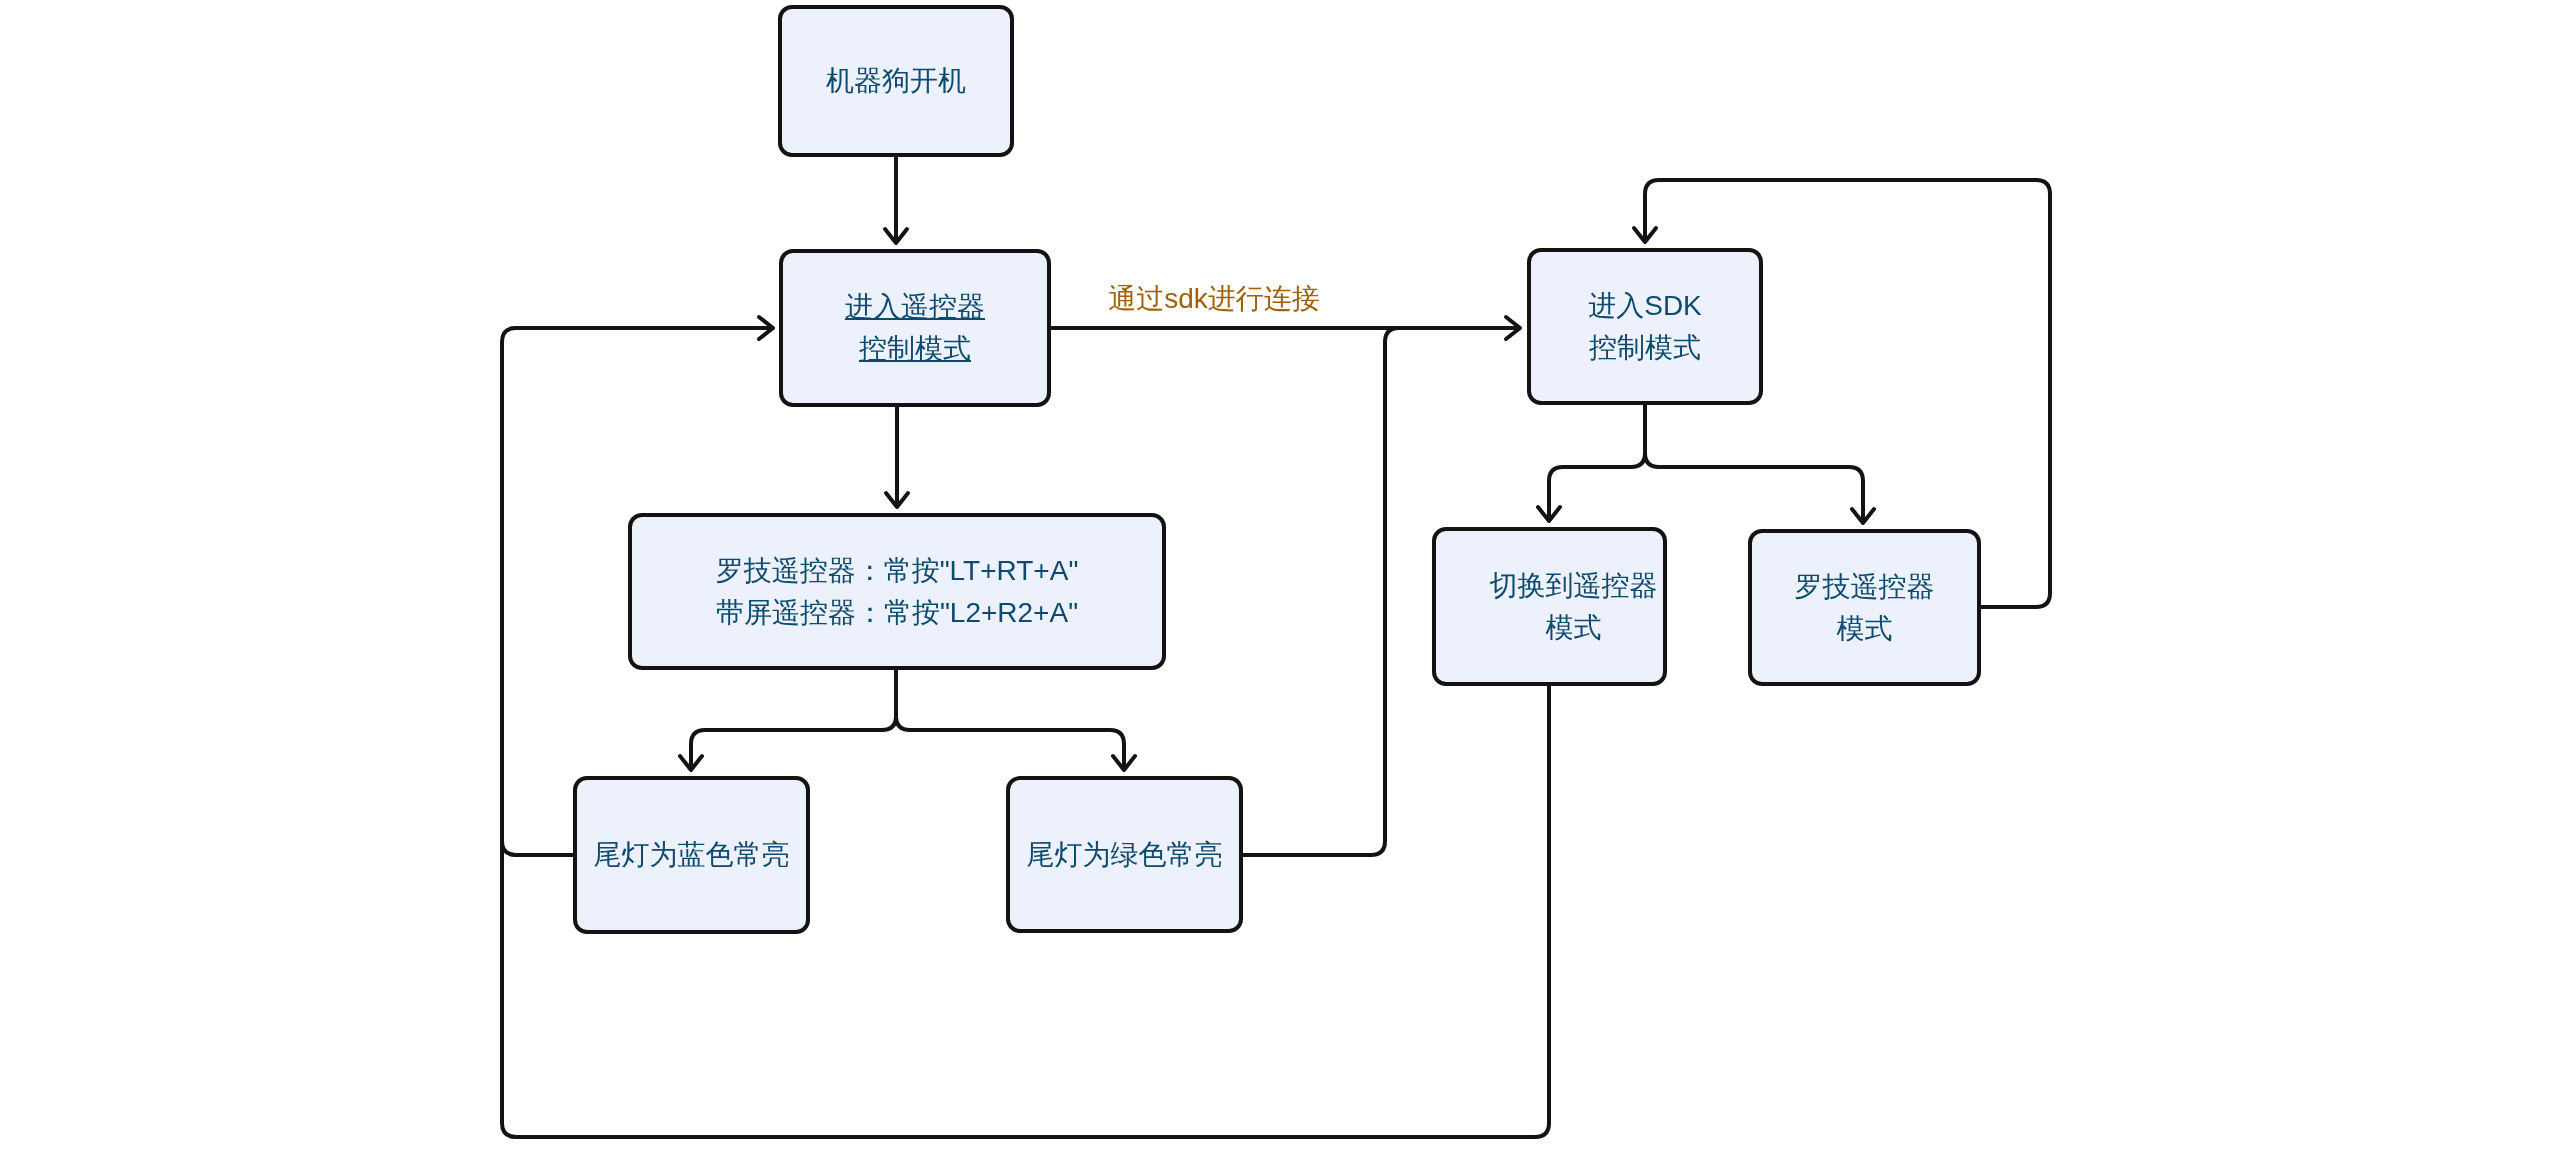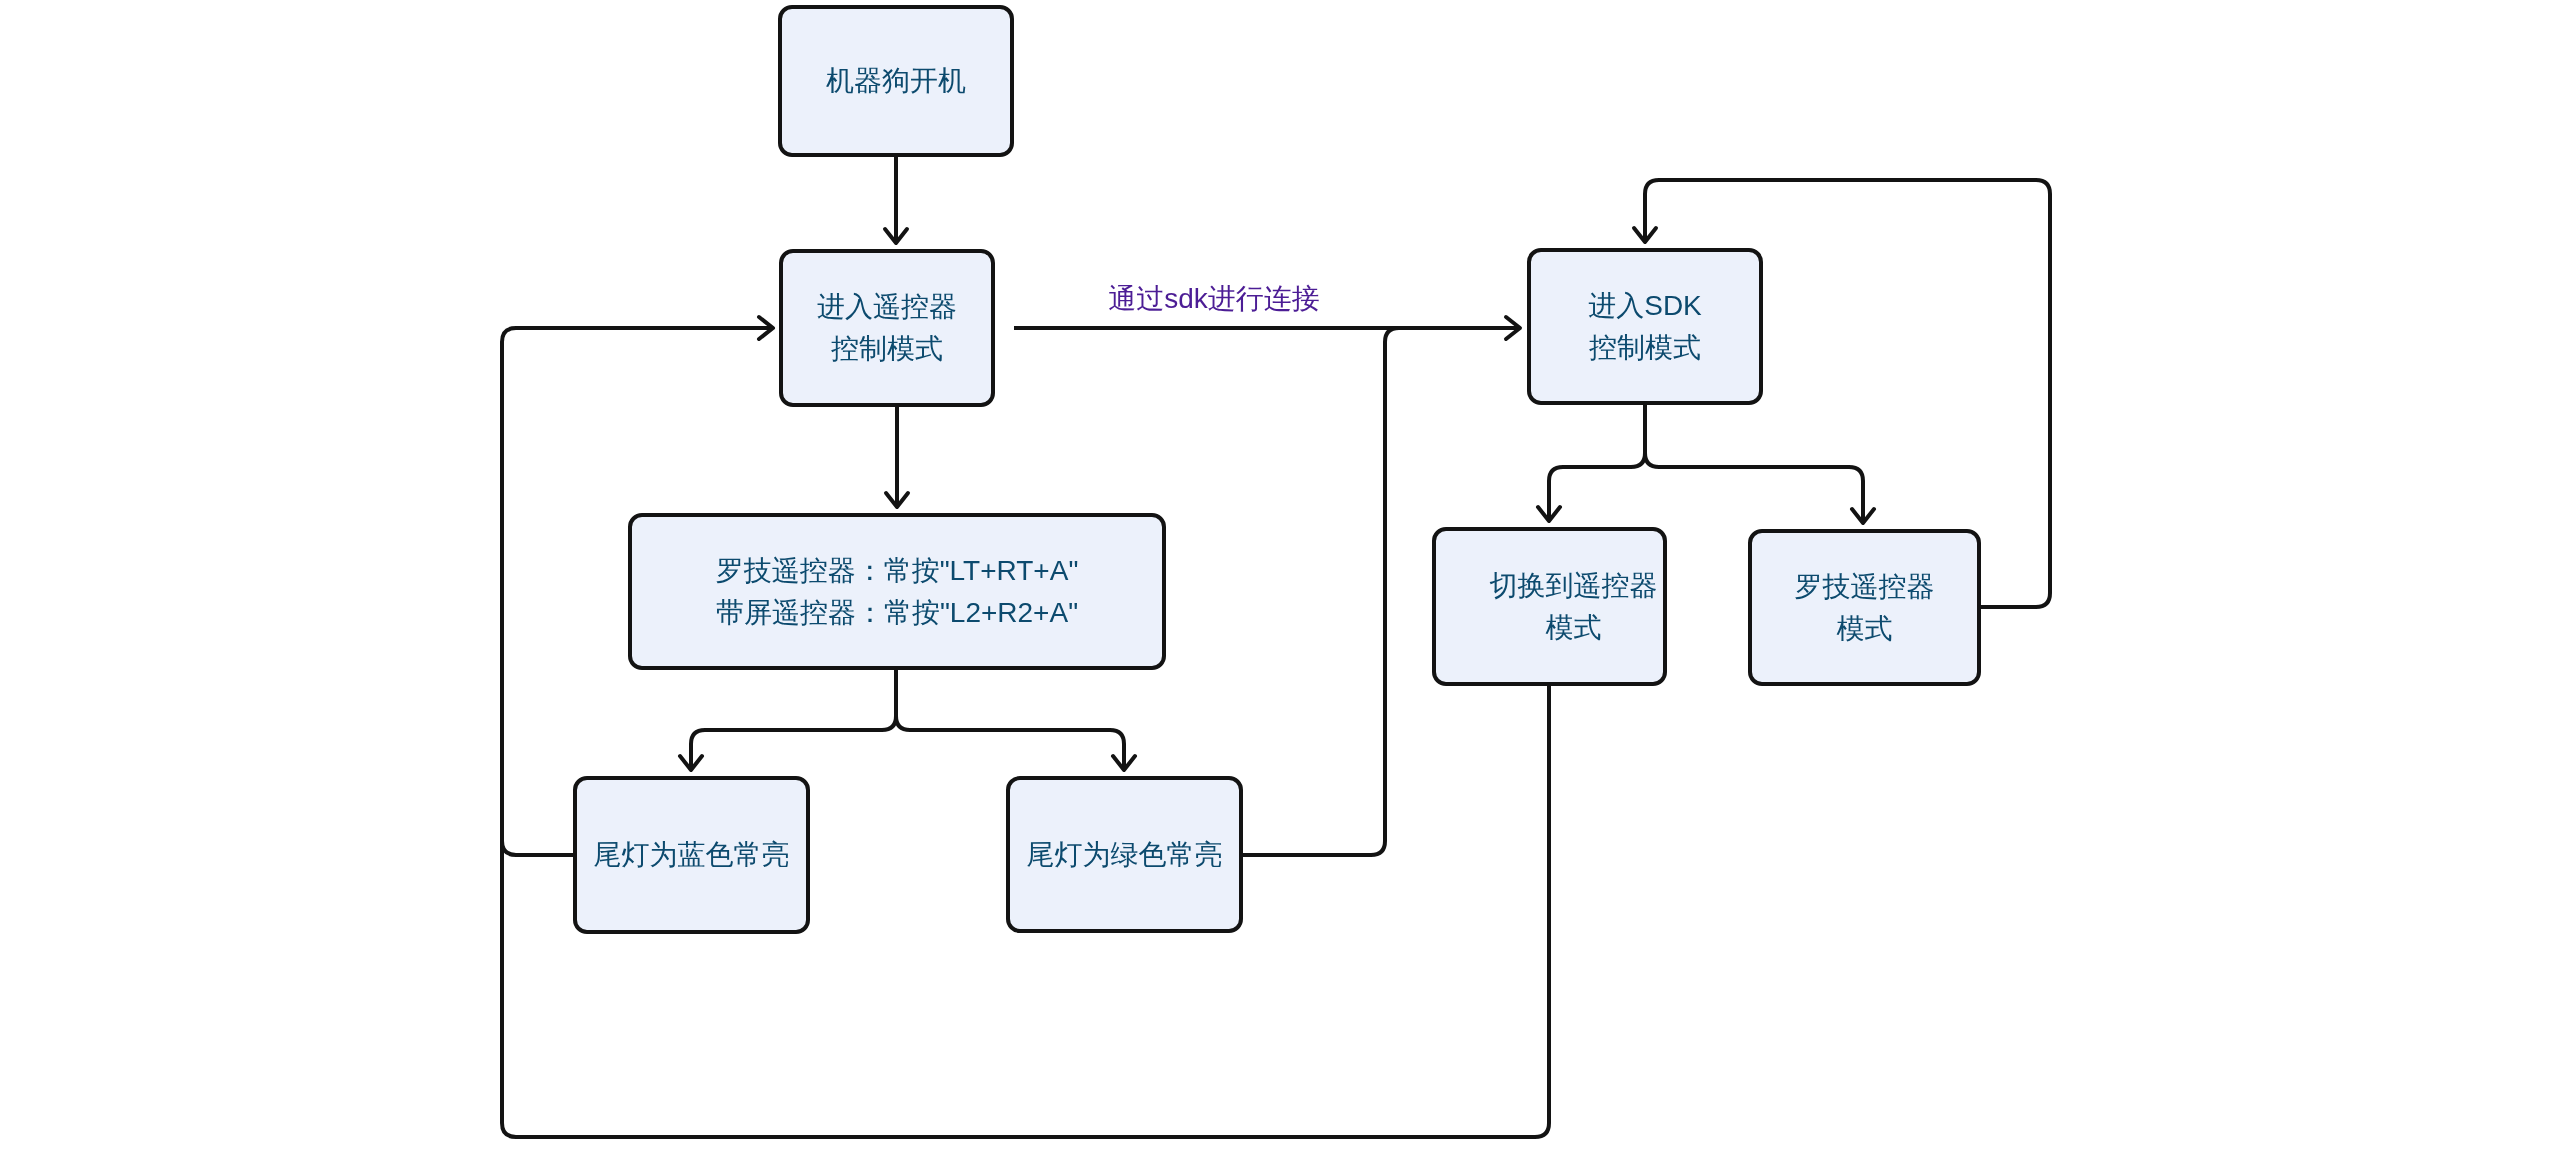--- a/index.html
+++ b/index.html
@@ -32,33 +32,33 @@
     align-items: center;
     justify-content: center;
     text-align: center;
     color: #0c4a6e;
     font-size: 28px;
     line-height: 1.5;
     white-space: pre-line;
   }
   
   #node-power-on      { left: 778px;  top: 5px;   width: 236px; height: 152px; }
-  #node-remote-mode   { left: 779px;  top: 249px; width: 216px; height: 158px; }
+  #node-remote-mode   { left: 779px;  top: 249px; width: 272px; height: 158px; text-decoration: underline; }
   #node-sdk-mode      { left: 1527px; top: 248px; width: 236px; height: 157px; }
   #node-hold-combo    { left: 628px;  top: 513px; width: 538px; height: 157px; }
   #node-tail-blue     { left: 573px;  top: 776px; width: 237px; height: 158px; }
   #node-tail-green    { left: 1006px; top: 776px; width: 237px; height: 157px; }
   #node-switch-remote { left: 1432px; top: 527px; width: 235px; height: 159px; padding-left: 48px; }
   #node-switch-sdk    { left: 1748px; top: 529px; width: 233px; height: 157px; }
   .edge-label {
     position: absolute;
     left: 1214px;
     top: 299px;
     transform: translate(-50%, -50%);
-    color: #4c1d95;
+    color: #a16207;
     font-size: 28px;
     background: #ffffff;
     padding: 0 6px;
     white-space: nowrap;
   }
   .edge {
     fill: none;
     stroke: #131313;
     stroke-width: 4;
     stroke-linejoin: round;

